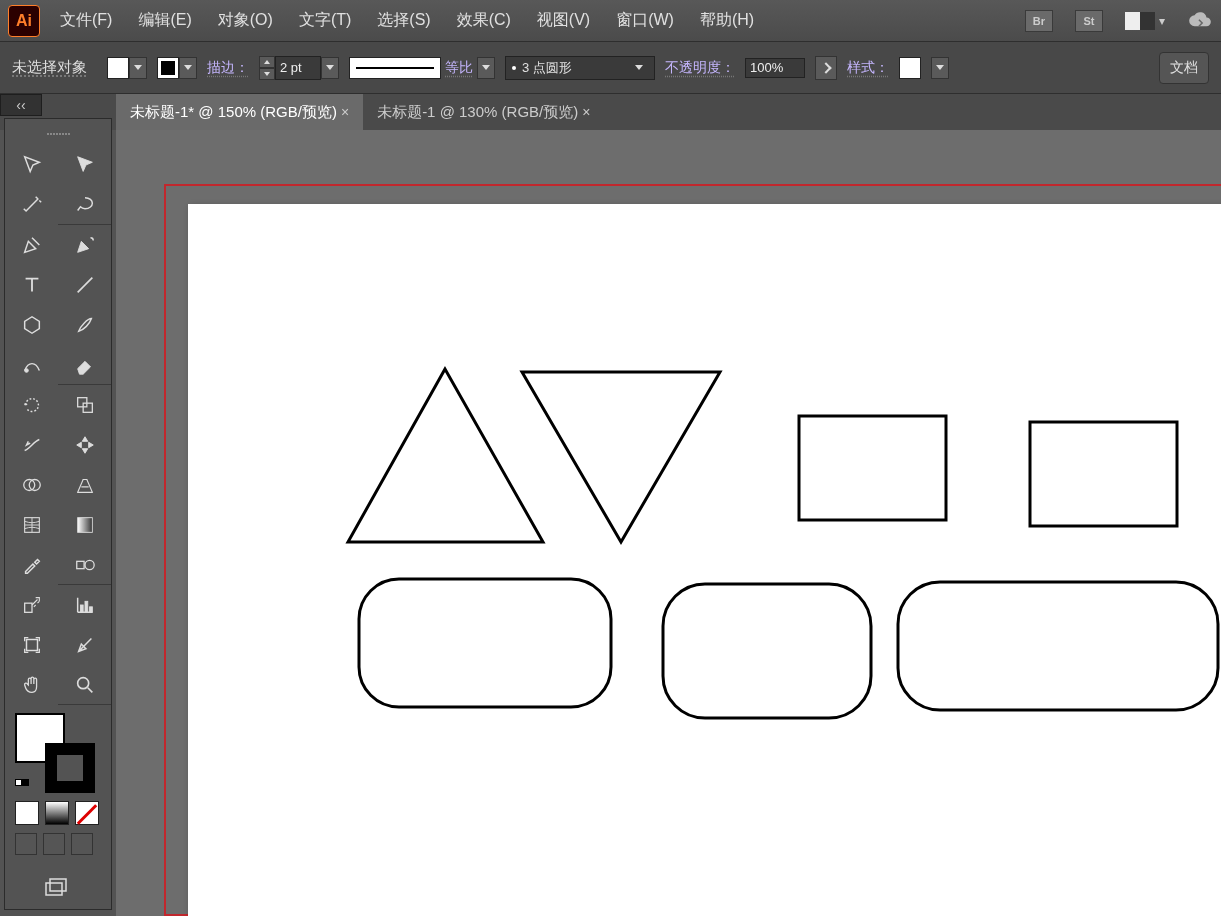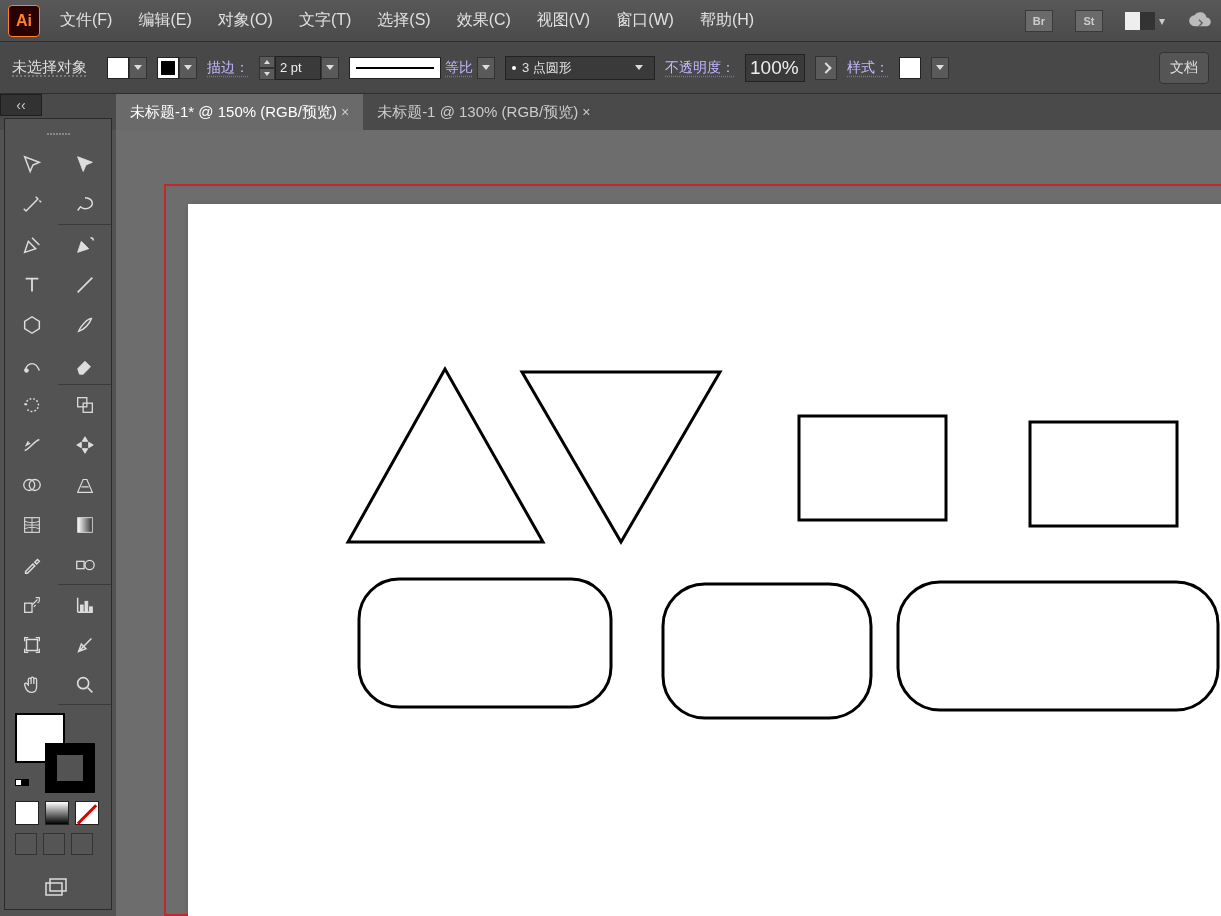--- a/index.html
+++ b/index.html
@@ -68,21 +68,21 @@
   .spinbtns{display:flex;flex-direction:column;}
   .sbtn{width:16px;height:12px;background:#5a5a5a;border:1px solid #333;display:flex;align-items:center;justify-content:center;}
   .sbtn.up::after{content:"";border-left:3px solid transparent;border-right:3px solid transparent;border-bottom:4px solid #ddd;}
   .sbtn.down::after{content:"";border-left:3px solid transparent;border-right:3px solid transparent;border-top:4px solid #ddd;}
   .numfield{width:46px;height:24px;background:#3a3a3a;border:1px solid #222;color:#eee;font-size:13px;padding:0 4px;display:flex;align-items:center;}
   .dashprev{width:92px;height:22px;background:#fff;border:1px solid #222;position:relative;}
   .dashprev::after{content:"";position:absolute;left:6px;right:6px;top:50%;height:2px;background:#000;transform:translateY(-50%);}
   .dropwide{height:24px;background:#3a3a3a;border:1px solid #222;display:flex;align-items:center;padding:0 6px;gap:6px;font-size:13px;}
   .dropwide .arrow{margin-left:auto;}
   .dropwide .dot{width:4px;height:4px;border-radius:50%;background:#fff;}
-  .opfield{width:60px;height:28px;background:#3a3a3a;border:1px solid #222;color:#eee;padding:0 4px;display:flex;align-items:center;font-size:19px;}
+  .opfield{width:60px;height:20px;background:#3a3a3a;border:1px solid #222;color:#eee;padding:0 4px;display:flex;align-items:center;font-size:13px;}
   .arrowbtn{width:22px;height:24px;background:#5a5a5a;border:1px solid #333;display:flex;align-items:center;justify-content:center;}
   .arrowbtn::after{content:"";width:6px;height:6px;border-right:2px solid #ddd;border-top:2px solid #ddd;transform:rotate(45deg);}
   .stylesw{width:22px;height:22px;background:#fff;border:1px solid #222;}
   .docbtn{height:32px;padding:0 10px;background:#555;border:1px solid #333;border-radius:4px;display:flex;align-items:center;font-size:14px;}
   
   .tabbar{display:flex;height:36px;background:#4a4a4a;align-items:stretch;padding-left:116px;}
   .tab{display:flex;align-items:center;padding:0 14px;gap:4px;font-size:15px;color:#ccc;cursor:pointer;}
   .tab.active{background:#6a6a6a;color:#fff;}
   .tab-close{font-size:14px;color:#ccc;cursor:pointer;}
   

